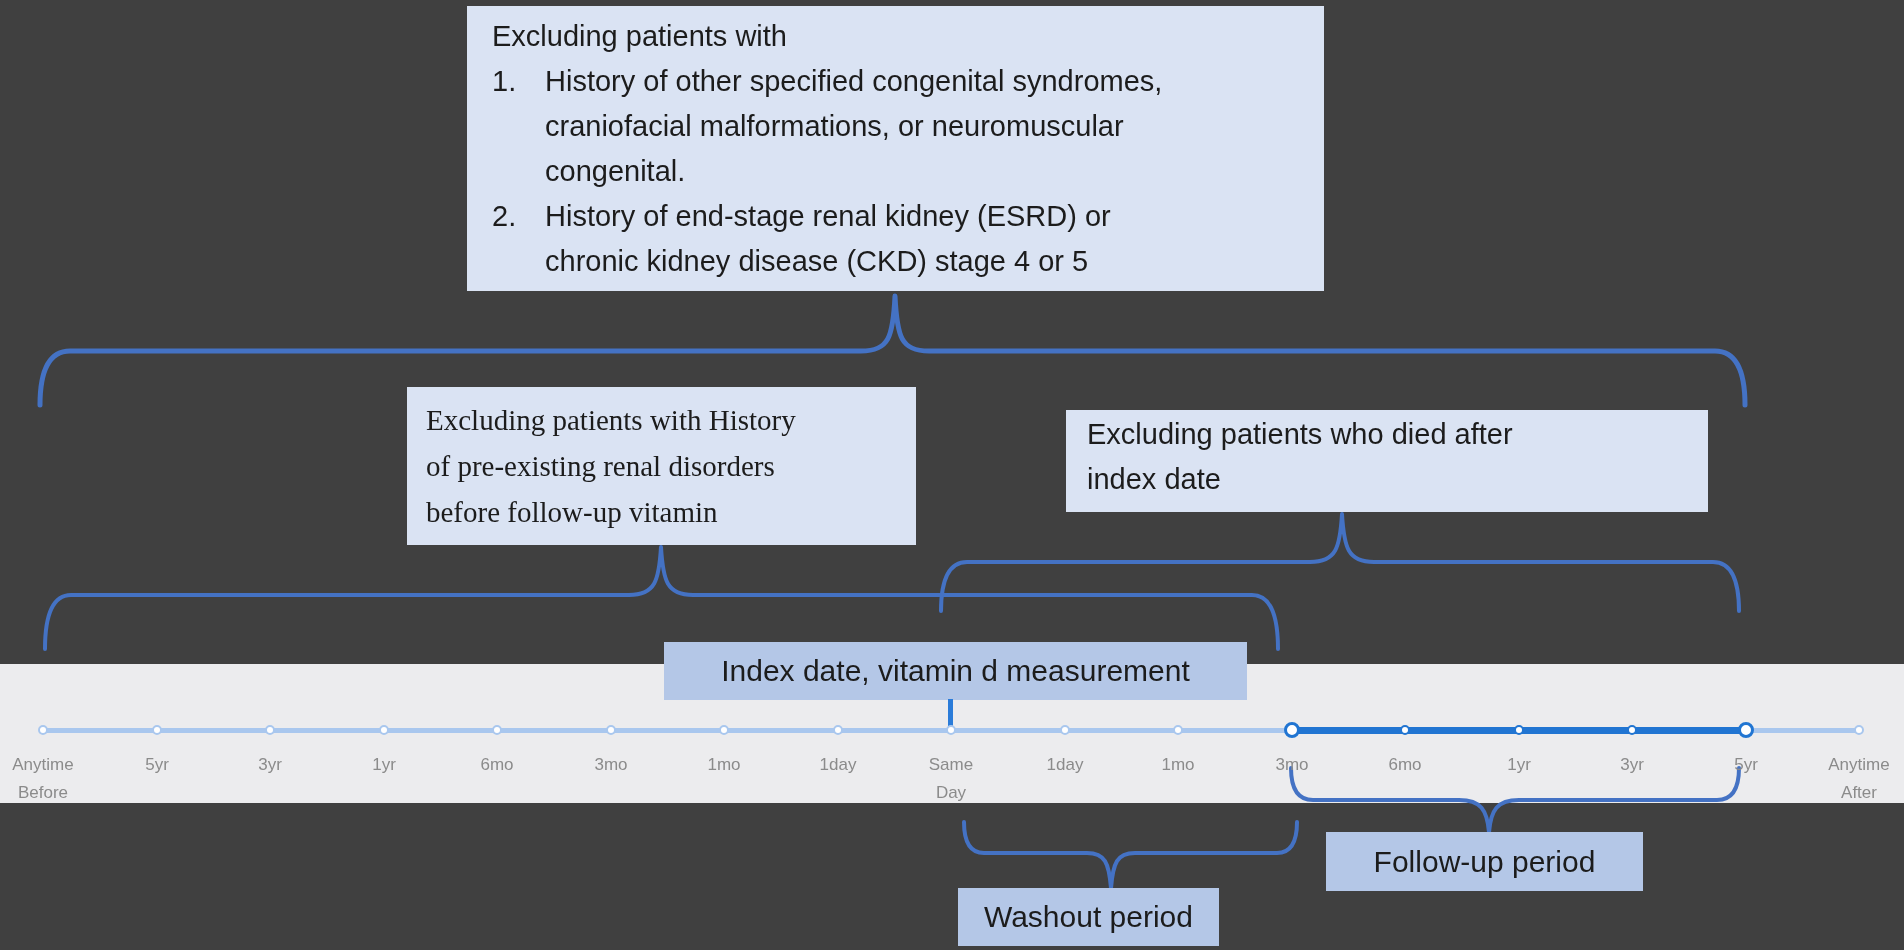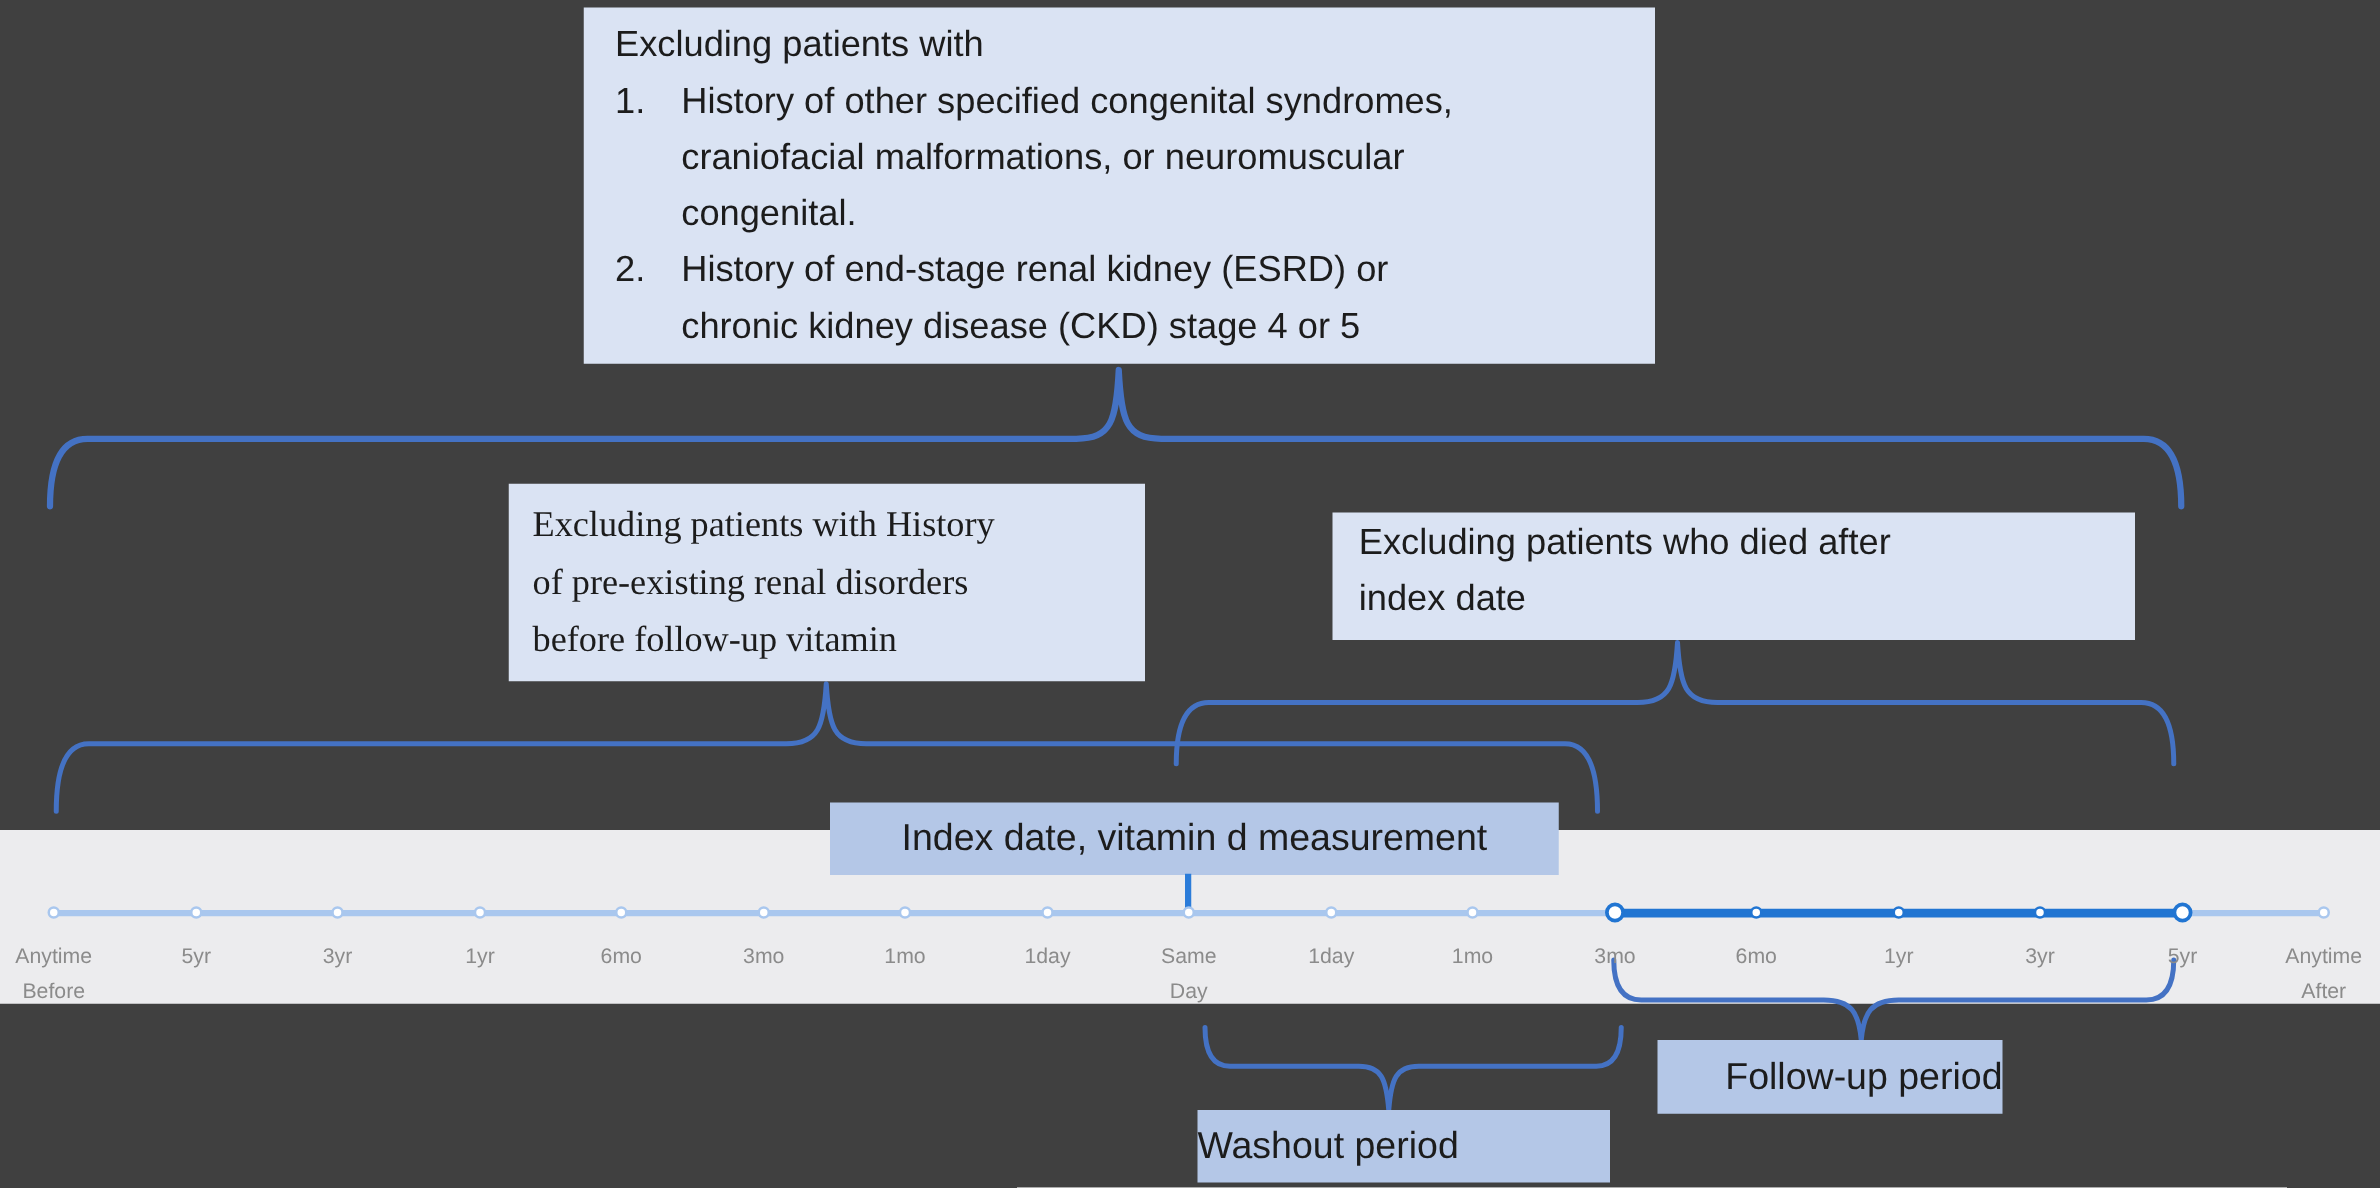--- a/index.html
+++ b/index.html
@@ -32,22 +32,22 @@
   .dot{position:absolute;box-sizing:border-box;background:#ffffff;border-radius:50%;}
   .dot-light{width:10px;height:10px;border:2px solid #a9c7ee;top:725px;}
   .dot-dark{width:10px;height:10px;border:2px solid #2175d2;top:725px;}
   .dot-big{width:16px;height:16px;border:3px solid #2175d2;top:722px;}
   .tick-label{position:absolute;top:751px;width:140px;text-align:center;
     font-size:17px;line-height:28px;color:#8b8b8b;}
   #index-marker{position:absolute;left:948px;top:699px;width:5px;height:33px;background:#2b7cd9;}
 
   
   #index-box{left:664px;top:642px;width:583px;height:58px;font-size:30px;line-height:58px;text-align:center;}
-  #followup-box{left:1326px;top:832px;width:276px;height:59px;font-size:30px;line-height:59px;text-align:right;}
-  #washout-box{left:958px;top:888px;width:330px;height:58px;font-size:30px;line-height:58px;text-align:left;}
+  #followup-box{left:1326px;top:832px;width:317px;height:59px;font-size:30px;line-height:59px;text-align:center;}
+  #washout-box{left:958px;top:888px;width:261px;height:58px;font-size:30px;line-height:58px;text-align:center;}
 
   #brace-layer{position:absolute;left:0;top:0;width:1904px;height:950px;}
   #brace-layer path{fill:none;stroke:#4472c4;stroke-linecap:round;stroke-linejoin:round;}
 </style>
 </head>
 <body>
 
 <div id="stage">
 
   <div id="band"></div>

